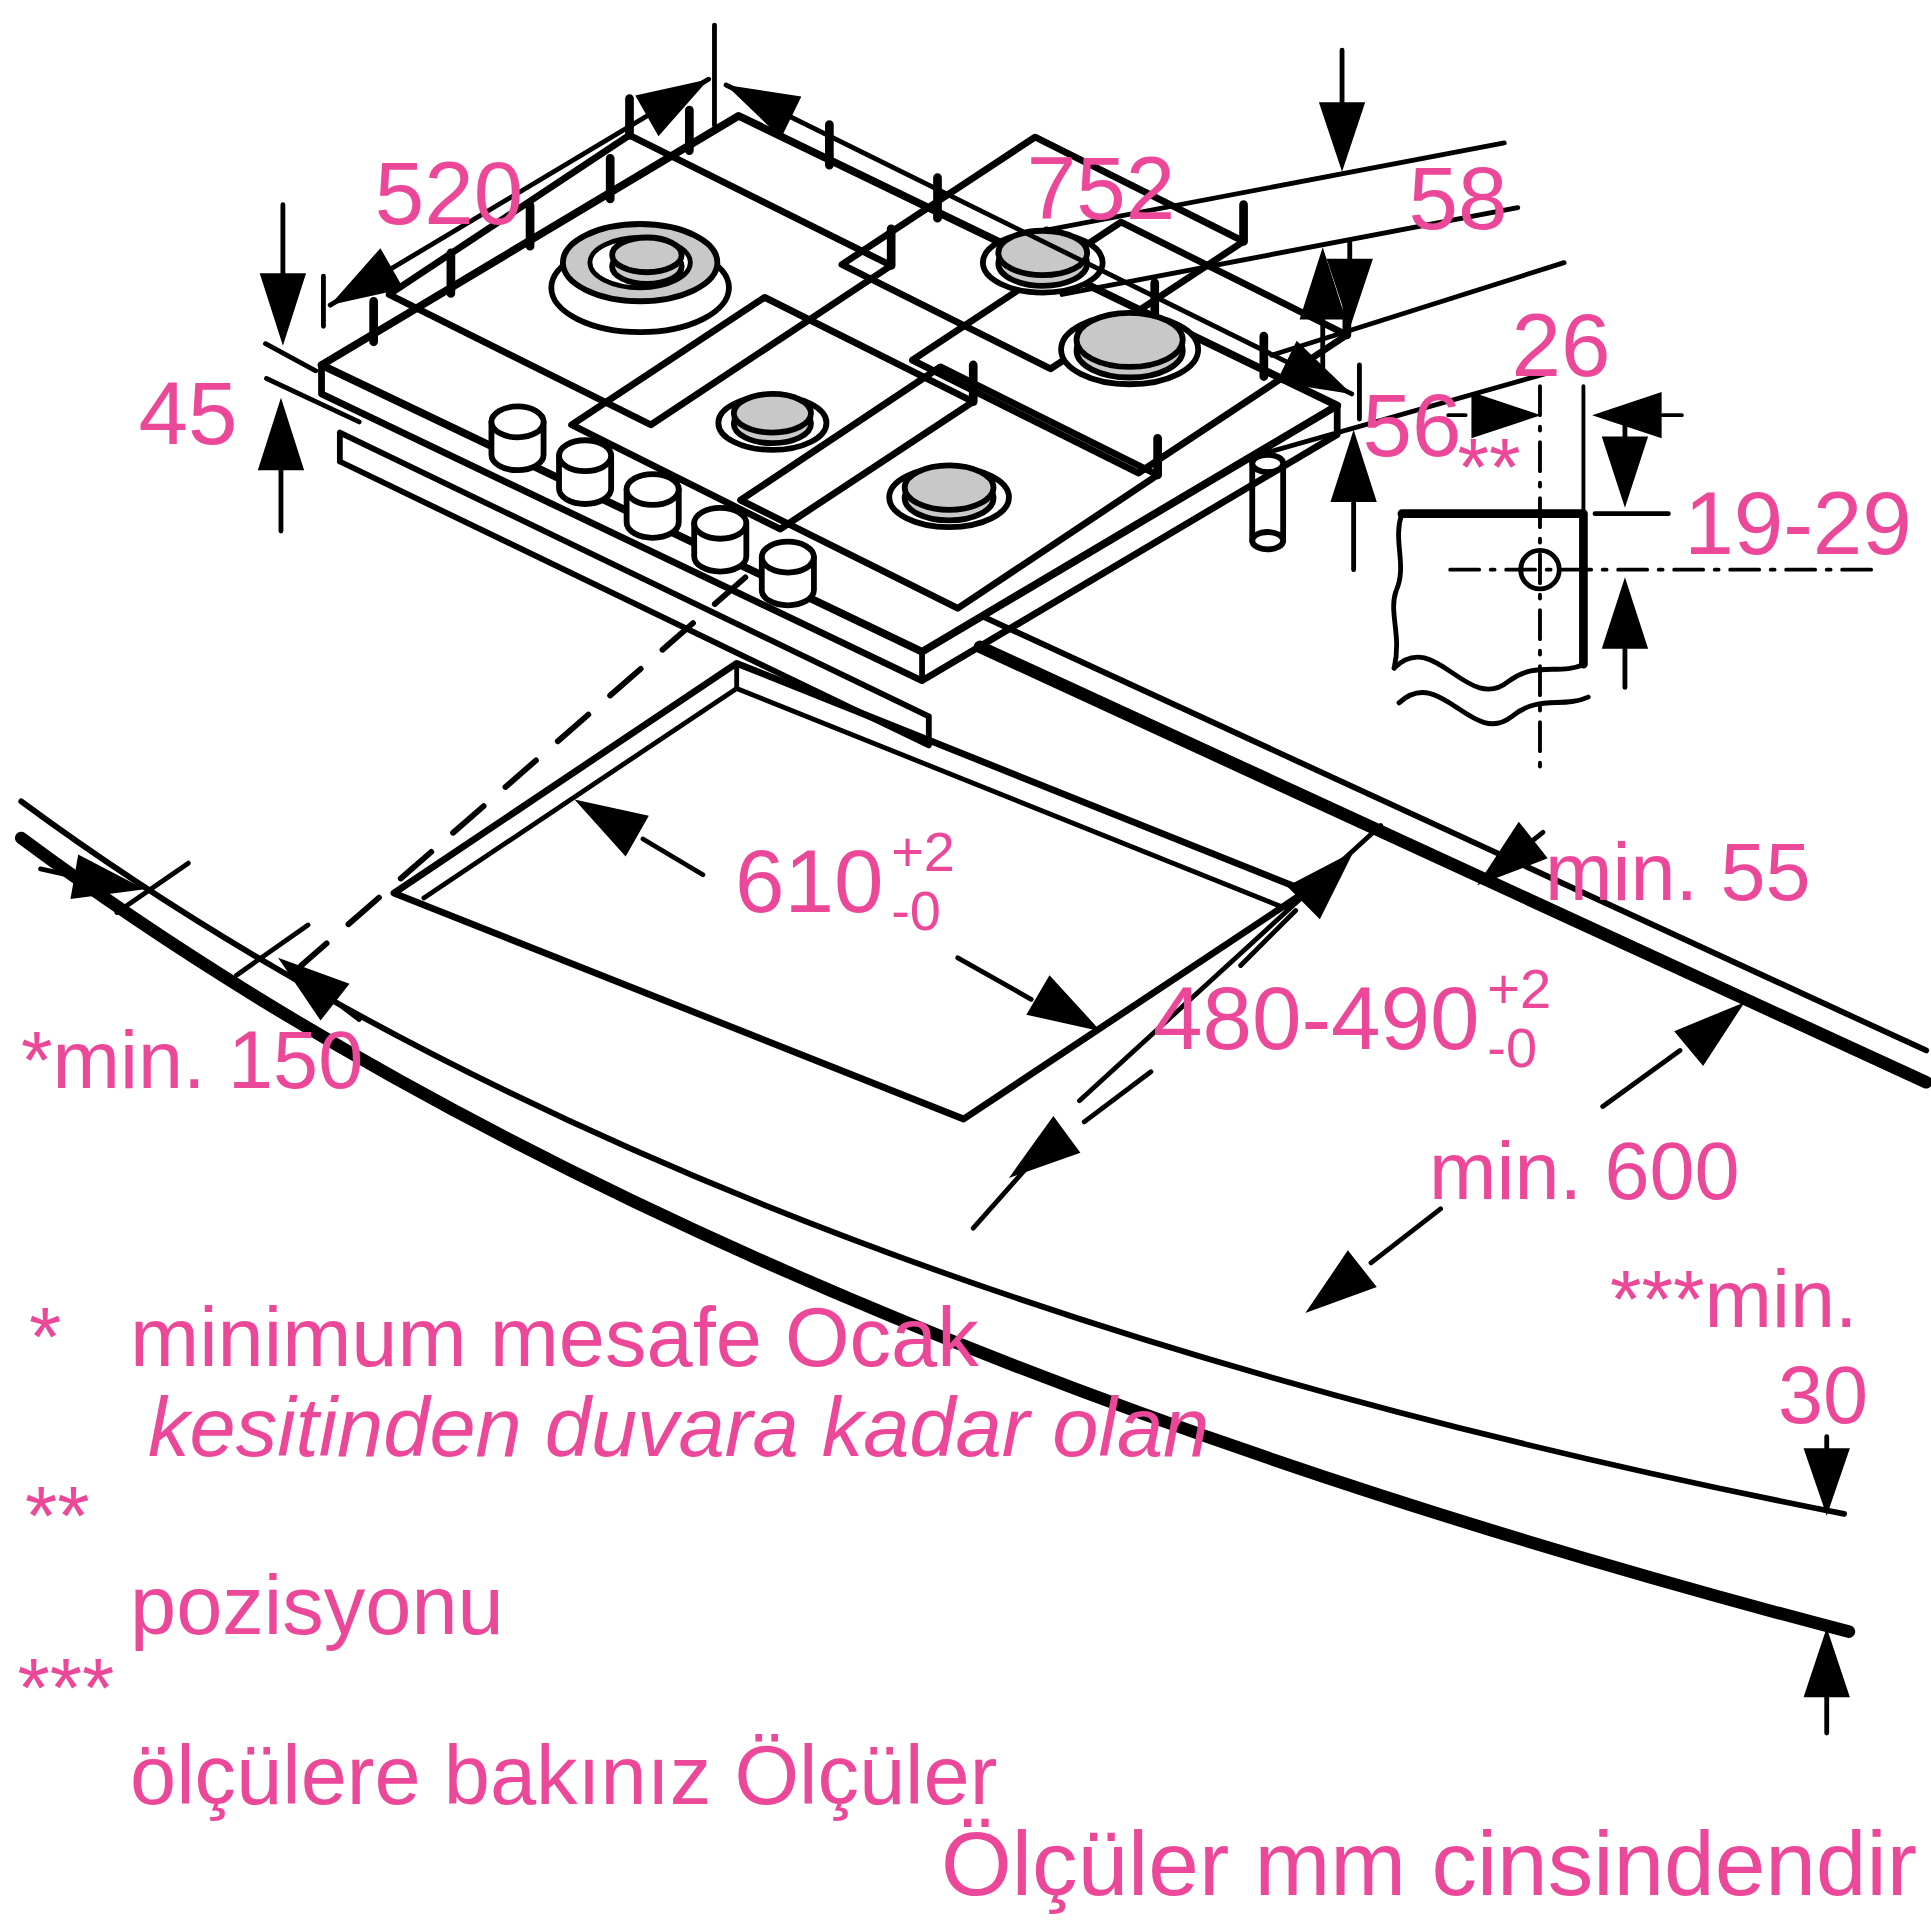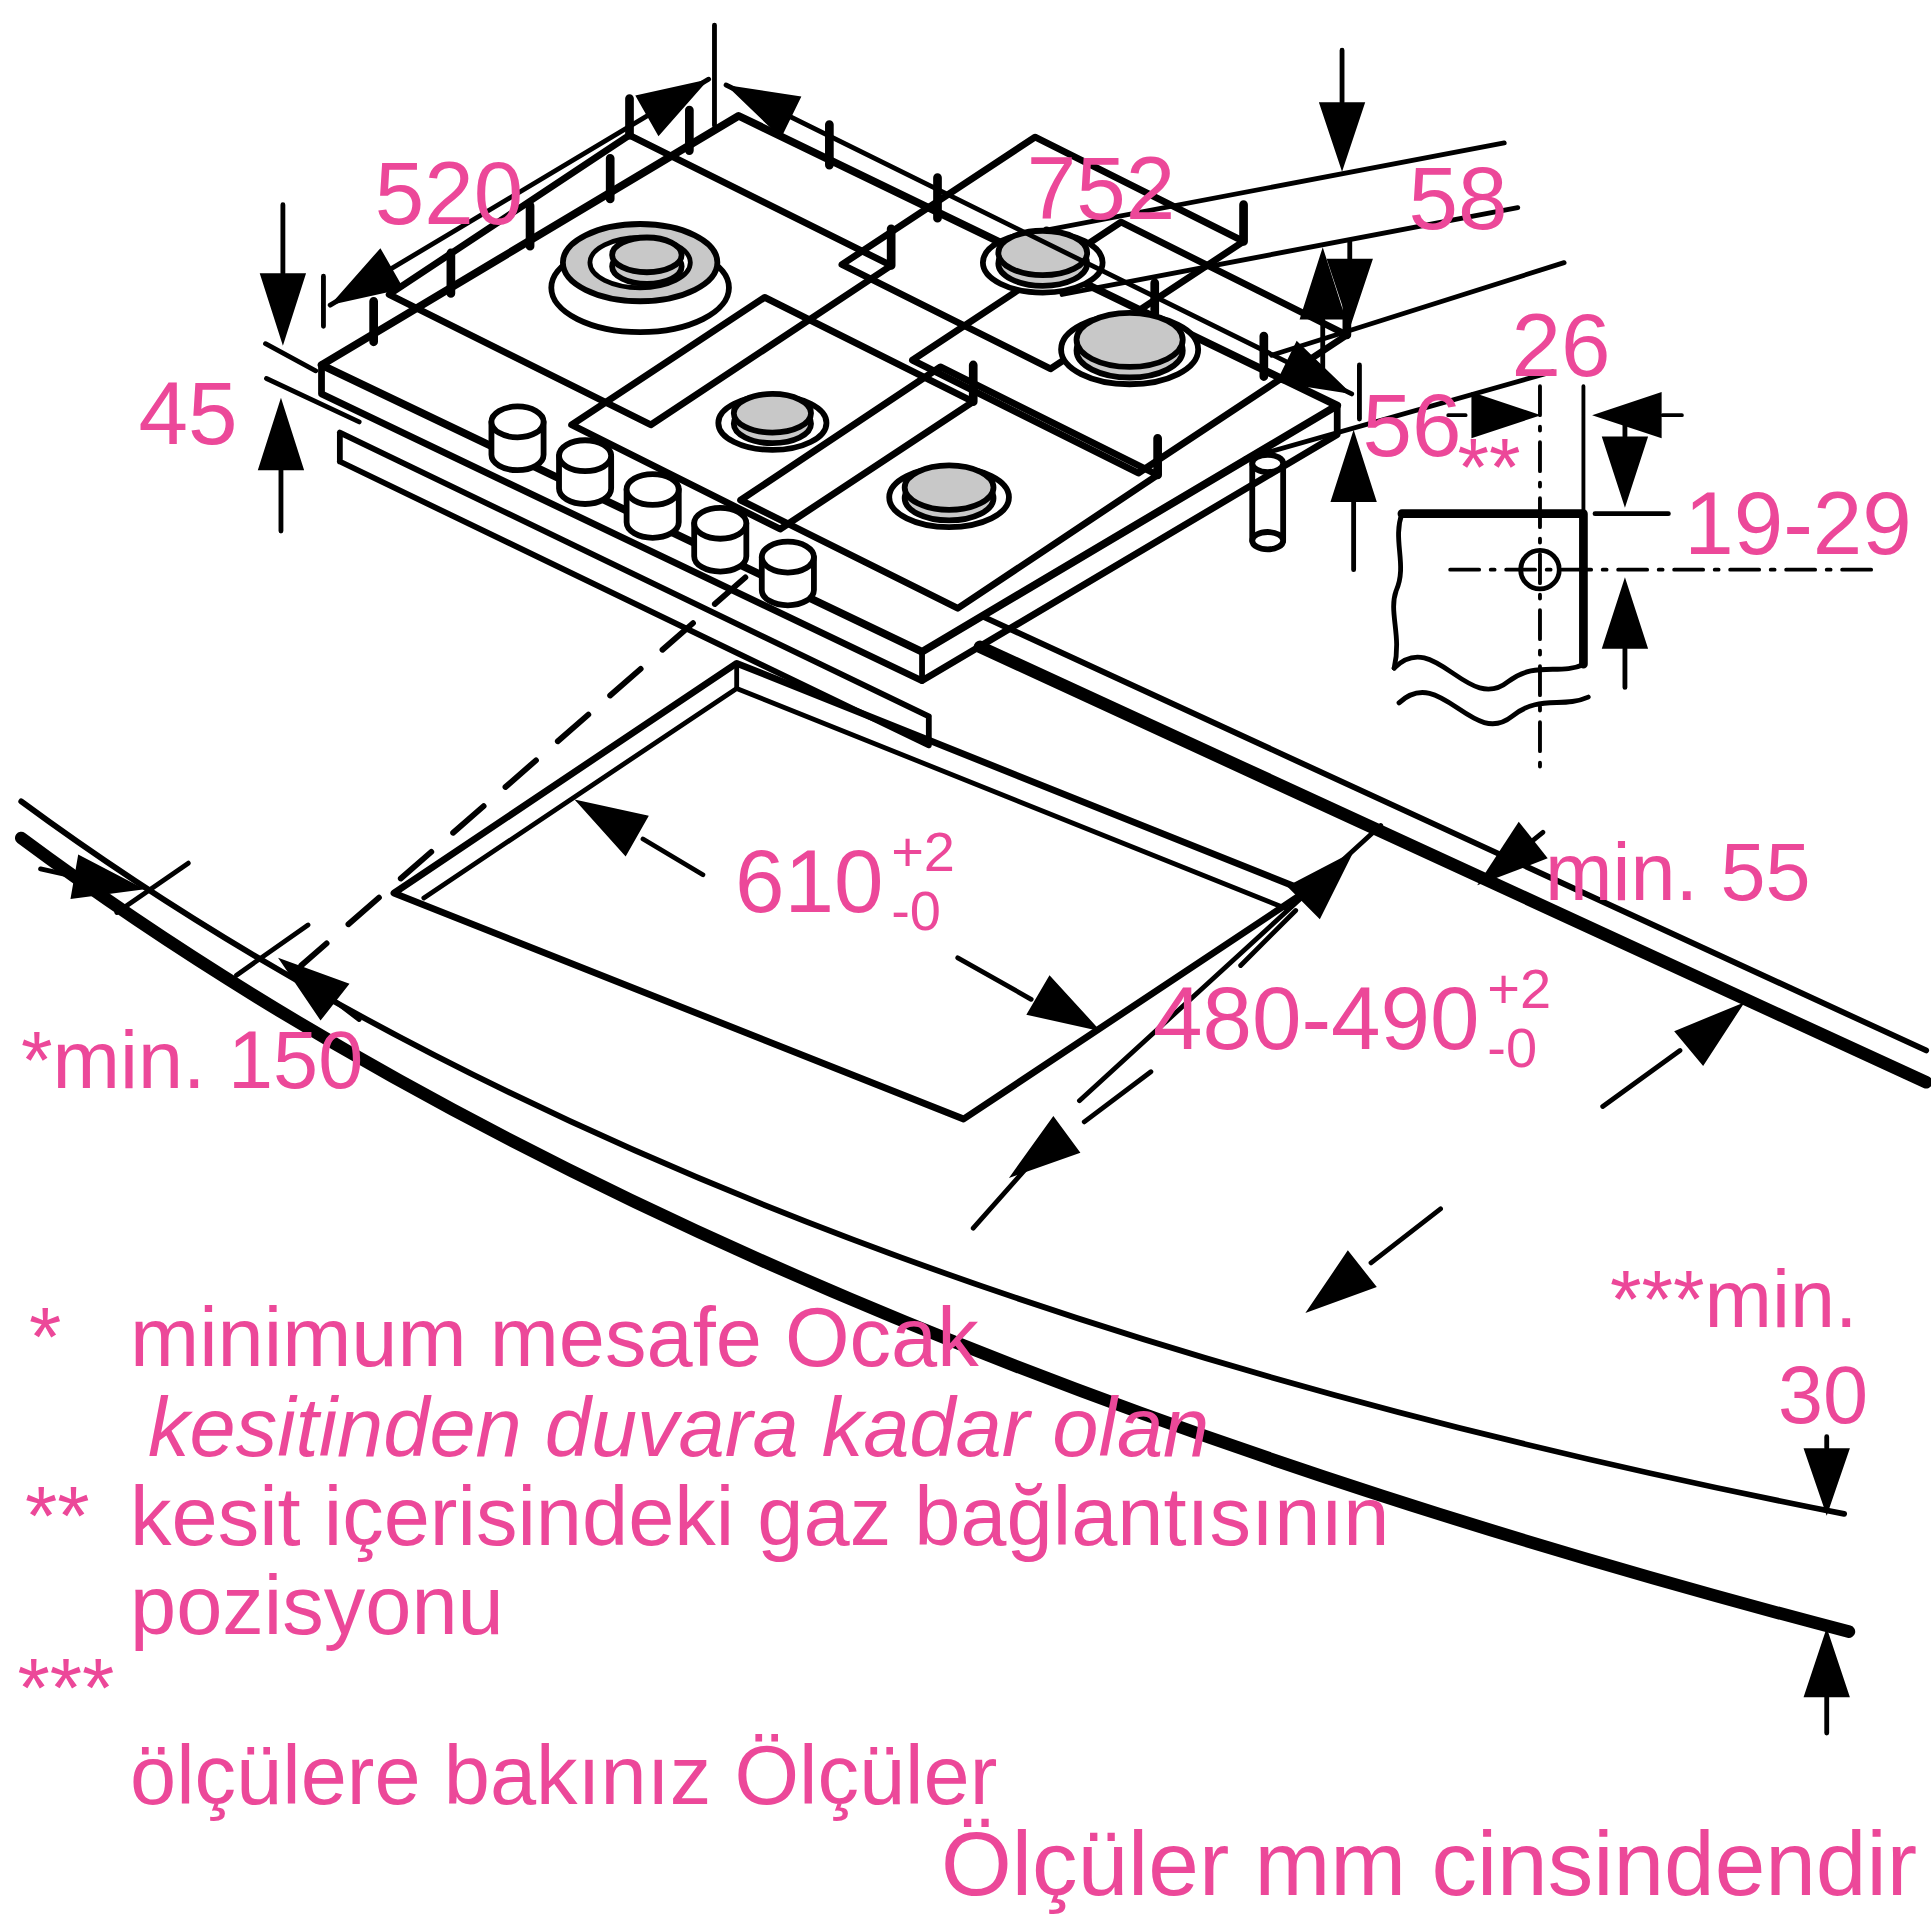--- a/index.html
+++ b/index.html
@@ -197,28 +197,28 @@
 </div>
 <div class="lbl" style="left:1352px;top:1025px;">
   <span>480-490</span><span class="tol">
         <span>+2</span>
         <span>-0</span>
       </span>
 </div>
 
 <div class="lbl small left" style="left:1545px;top:872px;">min. 55</div>
 <div class="lbl small left" style="left:21px;top:1060px;"><span>*</span><span>min. 150</span></div>
+<div class="lbl small left" style="left:1429px;top:1171px;">min. 600</div>
 <div class="lbl small left" style="left:1610px;top:1299px;"><span>***</span><span>min.</span></div>
 <div class="lbl small" style="left:1823px;top:1395px;">30</div>
 
 <div class="fn" style="left:29px;top:1337px;">*</div>
 <div class="fn" style="left:130px;top:1337px;">minimum mesafe Ocak</div>
 <div class="fn" style="left:148px;top:1427px;font-style:italic;">kesitinden duvara kadar olan</div>
 <div class="fn" style="left:25px;top:1516px;">**</div>
-<div class="fn" style="left:130px;top:1516px;">kesit içerisindeki gaz bağlantısının</div>
 <div class="fn" style="left:130px;top:1605px;">pozisyonu</div>
 <div class="fn" style="left:17.4px;top:1688px;">***</div>
 <div class="fn" style="left:130px;top:1775px;">ölçülere bakınız Ölçüler</div>
 
 <div class="units" style="left:1917px;top:1863px;">Ölçüler mm cinsindendir</div>
 
 </div>
 
 
 </body></html>

